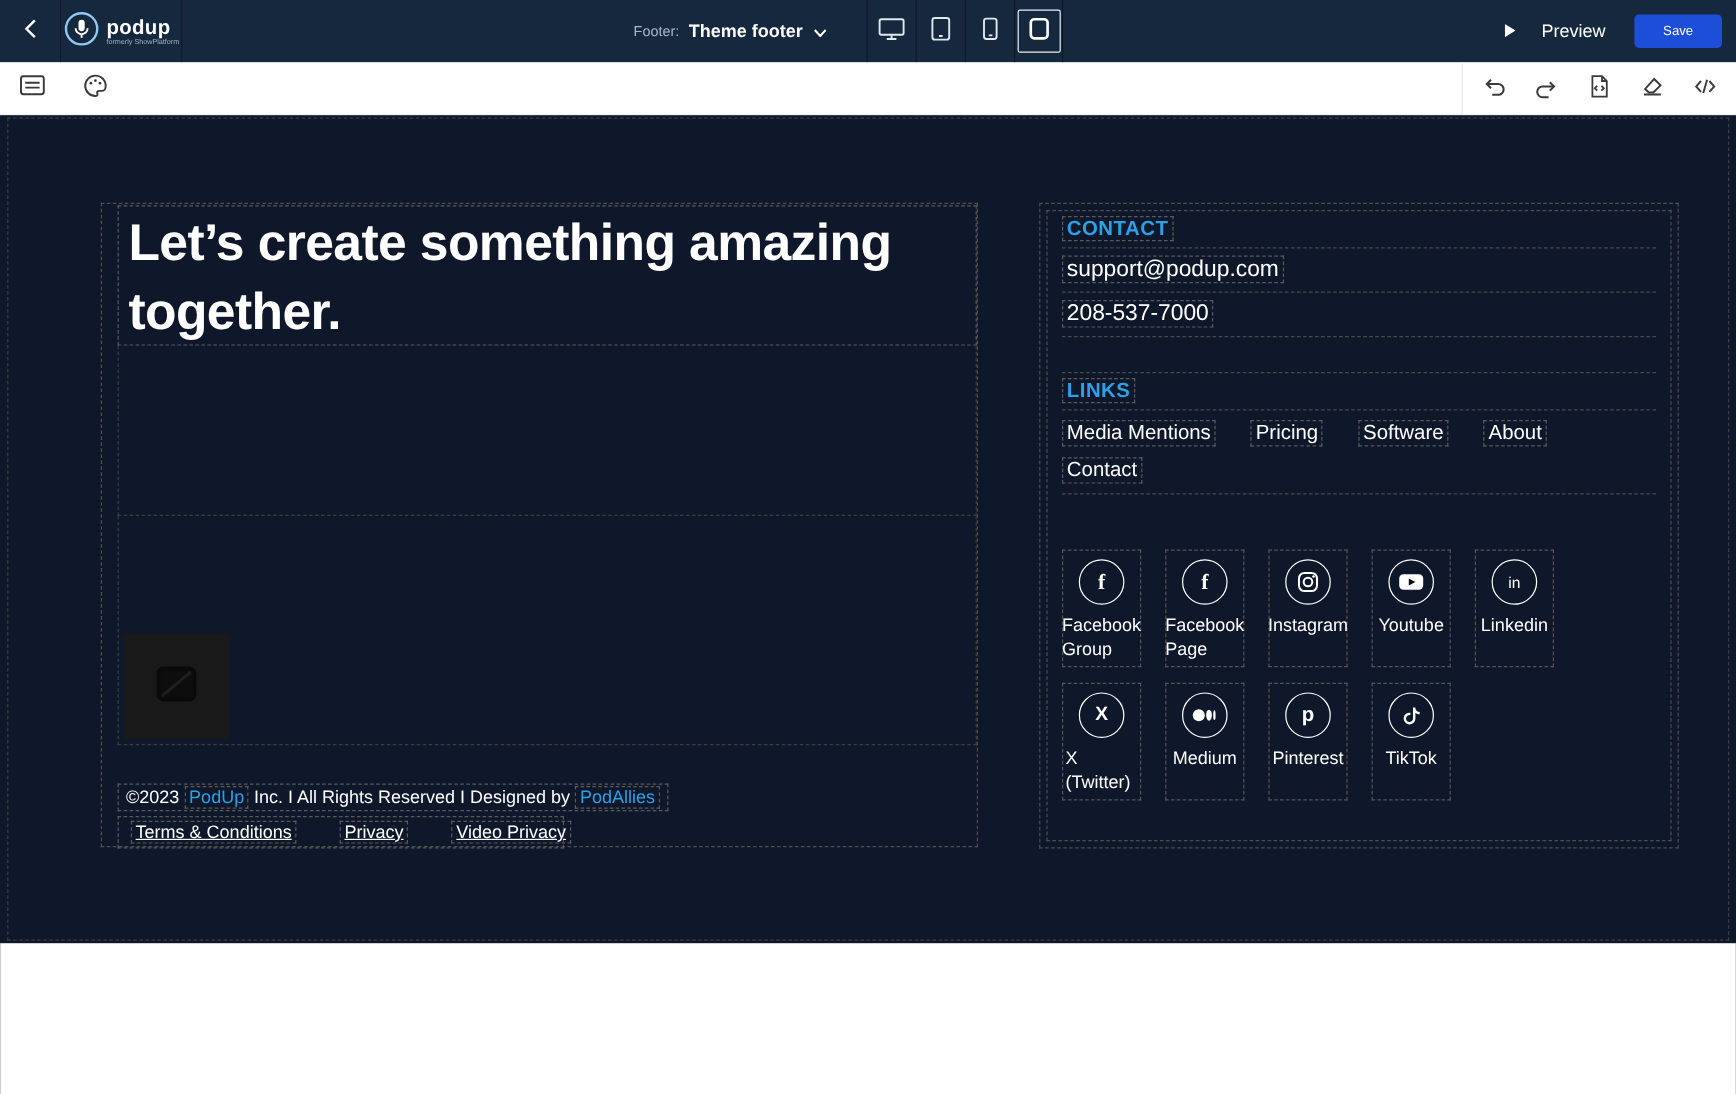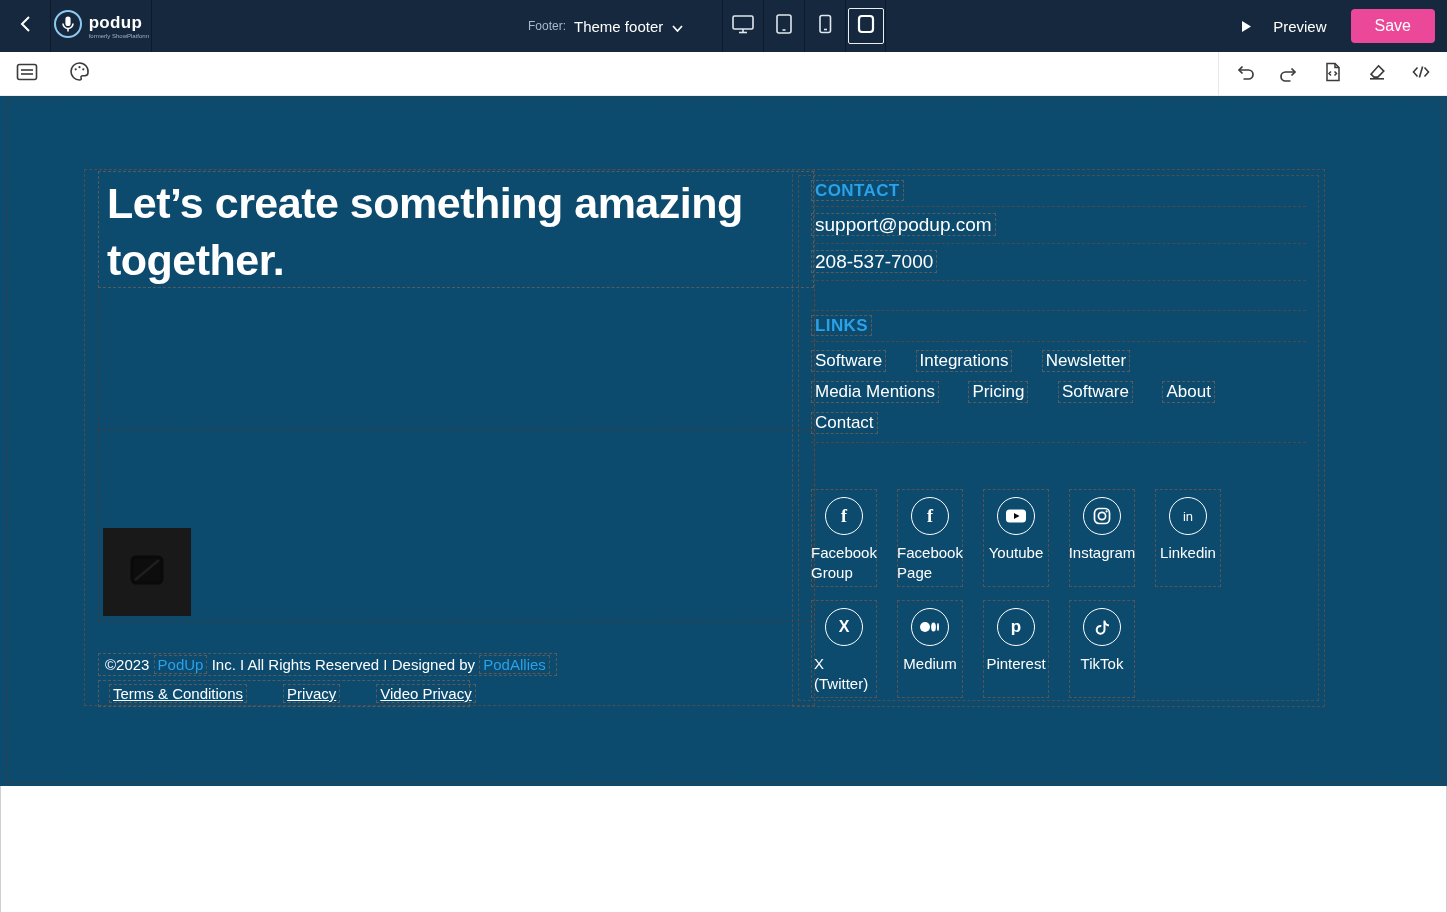--- a/index.html
+++ b/index.html
@@ -8,53 +8,53 @@
 
   
   .topbar{height:52px;background:#16283e;position:relative;color:#fff}
   .tb-back{position:absolute;left:0;top:0;width:50px;height:52px;display:flex;align-items:center;justify-content:center;cursor:pointer}
   .tb-logo{position:absolute;left:50px;top:0;height:52px;width:102px;border-left:1px solid #0d1a2b;border-right:1px solid #0d1a2b;display:flex;align-items:center;justify-content:center;gap:6px;cursor:pointer}
   .logo-text-wrap{display:flex;flex-direction:column;line-height:1}
   .logo-text{font-size:17px;font-weight:700;color:#fff;letter-spacing:.3px}
   .logo-sub{font-size:6px;color:#9fb1c6;margin-top:2px}
   .tb-center{position:absolute;left:528px;top:0;height:52px;display:flex;align-items:center;gap:8px}
   .footer-label{color:#a9b8cb;font-size:12px}
-  .footer-select{display:flex;align-items:center;gap:9px;color:#fff;font-size:15px;font-weight:400;cursor:pointer}
+  .footer-select{display:flex;align-items:center;gap:9px;color:#fff;font-size:15px;font-weight:700;cursor:pointer}
   .devices{position:absolute;left:722px;top:0;height:52px;display:flex}
   .device-cell{width:41px;height:52px;display:flex;align-items:center;justify-content:center;border-left:1px solid #0d1a2b;cursor:pointer}
   .device-cell.last{border-right:1px solid #0d1a2b}
   .device-selected-box{width:36px;height:36px;border:1px solid #e9eef4;border-radius:2px;display:flex;align-items:center;justify-content:center}
   .tb-right{position:absolute;right:12px;top:0;height:52px;display:flex;align-items:center;gap:24px}
   .preview-btn{display:flex;align-items:flex-end;gap:22px;color:#fff;font-size:15px;cursor:pointer}
-  .save-btn{background:#ec4899;color:#fff;border:none;border-radius:4px;font-size:16px;padding:8px 24px;cursor:pointer;font-family:inherit}
+  .save-btn{background:#1d4ed8;color:#fff;border:none;border-radius:4px;font-size:11px;padding:8px 24px;cursor:pointer;font-family:inherit}
 
   
   .toolbar{height:44px;background:#fff;display:flex;align-items:center;position:relative;border-bottom:1px solid #ededed}
   .tool-left{display:flex;align-items:center;padding-left:8px;gap:14px}
   .tool-btn{width:38px;height:38px;display:flex;align-items:center;justify-content:center;cursor:pointer;border-radius:4px}
   .tool-right{position:absolute;right:0;top:0;height:44px;display:flex;align-items:center;border-left:1px solid #e8e8e8;padding:0 4px}
   .tool-right .tool-btn{width:44px;height:43px;border-radius:0}
 
   
-  .canvas{height:690px;background:#0c4a6e;position:relative;color:#fff}
+  .canvas{height:690px;background:#0f172a;position:relative;color:#fff}
   .canvas-frame{position:absolute;left:6px;top:2px;right:6px;bottom:2px;border:1px dashed #3d3d3d;pointer-events:none}
 
   .fleft{position:absolute;left:84px;top:73px;width:731px;height:537px;border:1px dashed #4e4e4e}
   .heading-box{margin:1px 0 0 13px;width:716px;height:117px;border:1px dashed #5a5a5a;font-size:43px;line-height:57px;font-weight:700;padding:3px 8px;letter-spacing:-.5px;cursor:pointer}
   .spacer1{margin-left:13px;width:716px;height:142px;border:1px dashed #3c3c3c;border-top:none}
   .media-box{margin-left:13px;width:716px;height:191px;border:1px dashed #3c3c3c;border-top:none;position:relative}
   .img-ph{position:absolute;left:4px;top:98px;width:88px;height:88px;background:#191919;display:flex;align-items:center;justify-content:center;cursor:pointer}
   .copyright-box{margin:32px 0 0 13px;display:inline-block;border:1px dashed #5a5a5a;font-size:15px;padding:2px 6px;color:#fff}
   .blue{color:#2ba1e8}
   .sel-inline{border:1px dashed #5a5a5a;padding:0 3px}
   .legal-box{display:block;margin:4px 0 0 13px;width:372px;border:1px dashed #5a5a5a;padding:3px 10px;font-size:15px}
   .legal-box-inner{display:flex;gap:36px}
   .legal-link{text-decoration:underline;border:1px dashed #5a5a5a;padding:0 3px;cursor:pointer;white-space:nowrap}
 
-  .fright{position:absolute;left:792px;top:73px;width:533px;height:538px;border:1px dashed #4e4e4e;padding:5px}
+  .fright{position:absolute;left:866px;top:73px;width:533px;height:538px;border:1px dashed #4e4e4e;padding:5px}
   .fright-inner{width:100%;height:100%;border:1px dashed #4e4e4e;padding:0 12px}
   .rrow{border-bottom:1px dashed #4a4a4a;padding:5px 0}
   .rrow.tall{padding:7px 0}
   .rrow.empty{height:30px}
   .sec-title{color:#2ba1e8;font-weight:700;font-size:17px;letter-spacing:.4px}
   .contact-val{font-size:19px}
   .links-area{padding:8px 0 6px}
   .links-row{margin-bottom:9px}
   .flink{display:inline-block;font-size:17px;border:1px dashed #5a5a5a;padding:0 3px;margin-right:25px;cursor:pointer}
   .socials{padding:46px 0 0;border-bottom:none}
@@ -266,25 +266,20 @@
       </div>
       <div class="rrow tall">
         <span class="contact-val sel-inline">208-537-7000</span>
       </div>
       <div class="rrow empty"></div>
       <div class="rrow">
         <span class="sec-title sel-inline">LINKS</span>
       </div>
       <div class="rrow links-area">
         <div class="links-row">
-          <span class="flink">Software</span>
-          <span class="flink">Integrations</span>
-          <span class="flink">Newsletter</span>
-        </div>
-        <div class="links-row">
           <span class="flink">Media Mentions</span>
           <span class="flink">Pricing</span>
           <span class="flink">Software</span>
           <span class="flink">About</span>
         </div>
         <div class="links-row" style="margin-bottom:2px">
           <span class="flink">Contact</span>
         </div>
       </div>
       <div class="rrow socials">
@@ -296,39 +291,39 @@
             <span class="social-label">Facebook Group</span>
           </div>
           <div class="social-cell">
             <span class="social-circle">
                 <span class="glyph-f">f</span>
               </span>
             <span class="social-label">Facebook Page</span>
           </div>
           <div class="social-cell">
             <span class="social-circle">
-              <svg width="22" height="16" viewBox="0 0 22 16">
-                  <rect x="1" y="1.5" width="20" height="13" rx="3.5" fill="#fff"></rect>
-                  <polygon points="9,5 14.5,8 9,11" fill="#0a0a0a"></polygon>
-                </svg>
-            </span>
-            <span class="social-label">Youtube</span>
-          </div>
-          <div class="social-cell">
-            <span class="social-circle">
               <svg width="20" height="20" viewBox="0 0 20 20" fill="none" stroke="#fff" stroke-width="1.7">
                 <rect x="2.5" y="2.5" width="15" height="15" rx="4.5"></rect>
                   <circle cx="10" cy="10" r="3.6"></circle>
                   <circle cx="14.6" cy="5.4" r="1.1" fill="#fff" stroke="none"></circle>
               </svg>
             </span>
             <span class="social-label">Instagram</span>
           </div>
           <div class="social-cell">
             <span class="social-circle">
+              <svg width="22" height="16" viewBox="0 0 22 16">
+                  <rect x="1" y="1.5" width="20" height="13" rx="3.5" fill="#fff"></rect>
+                  <polygon points="9,5 14.5,8 9,11" fill="#0a0a0a"></polygon>
+                </svg>
+            </span>
+            <span class="social-label">Youtube</span>
+          </div>
+          <div class="social-cell">
+            <span class="social-circle">
                 <span class="glyph-in">in</span>
               </span>
             <span class="social-label">Linkedin</span>
           </div>
         </div>
         <div class="social-row">
           <div class="social-cell">
             <span class="social-circle">
                 <span class="glyph-x">X</span>
               </span>

